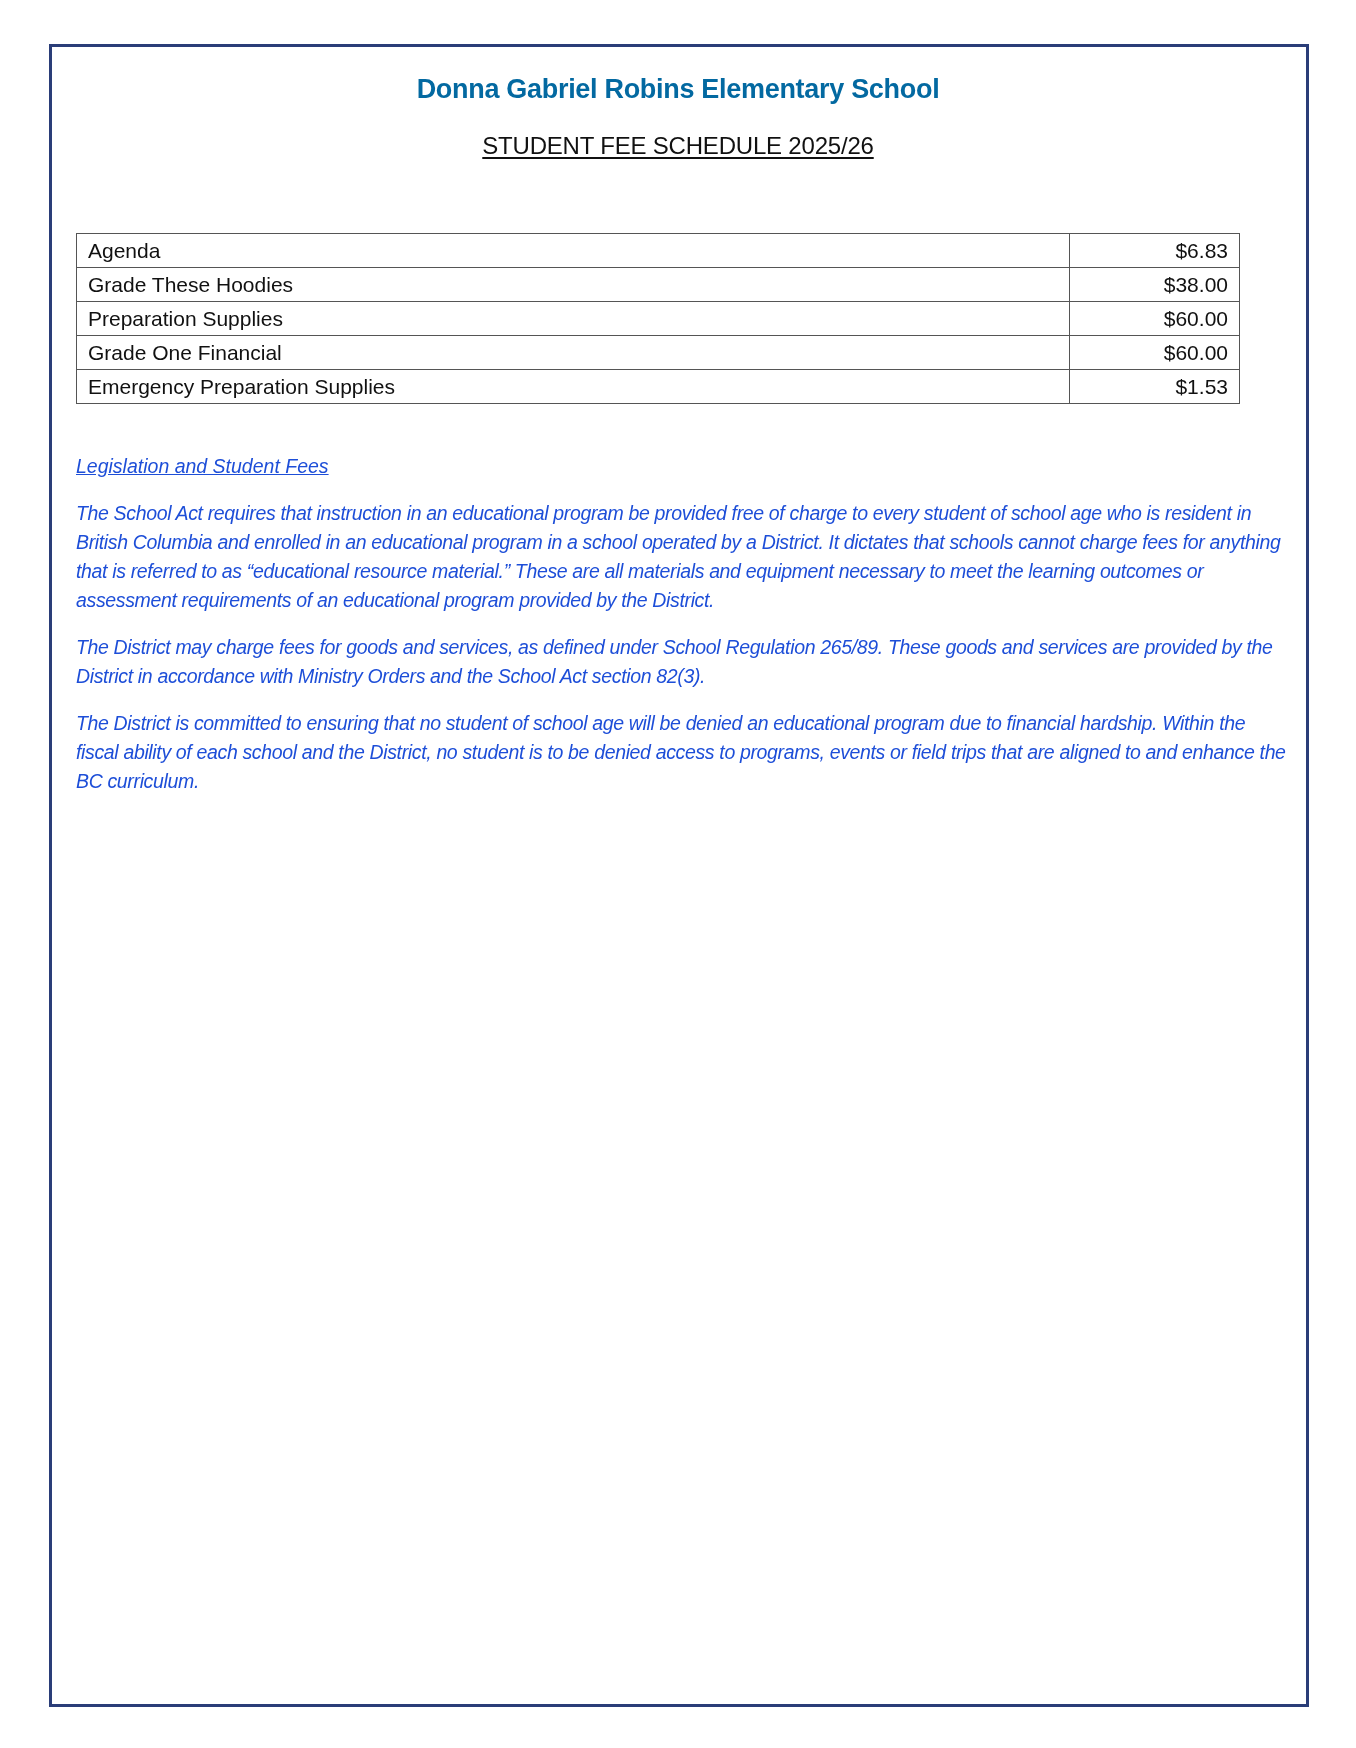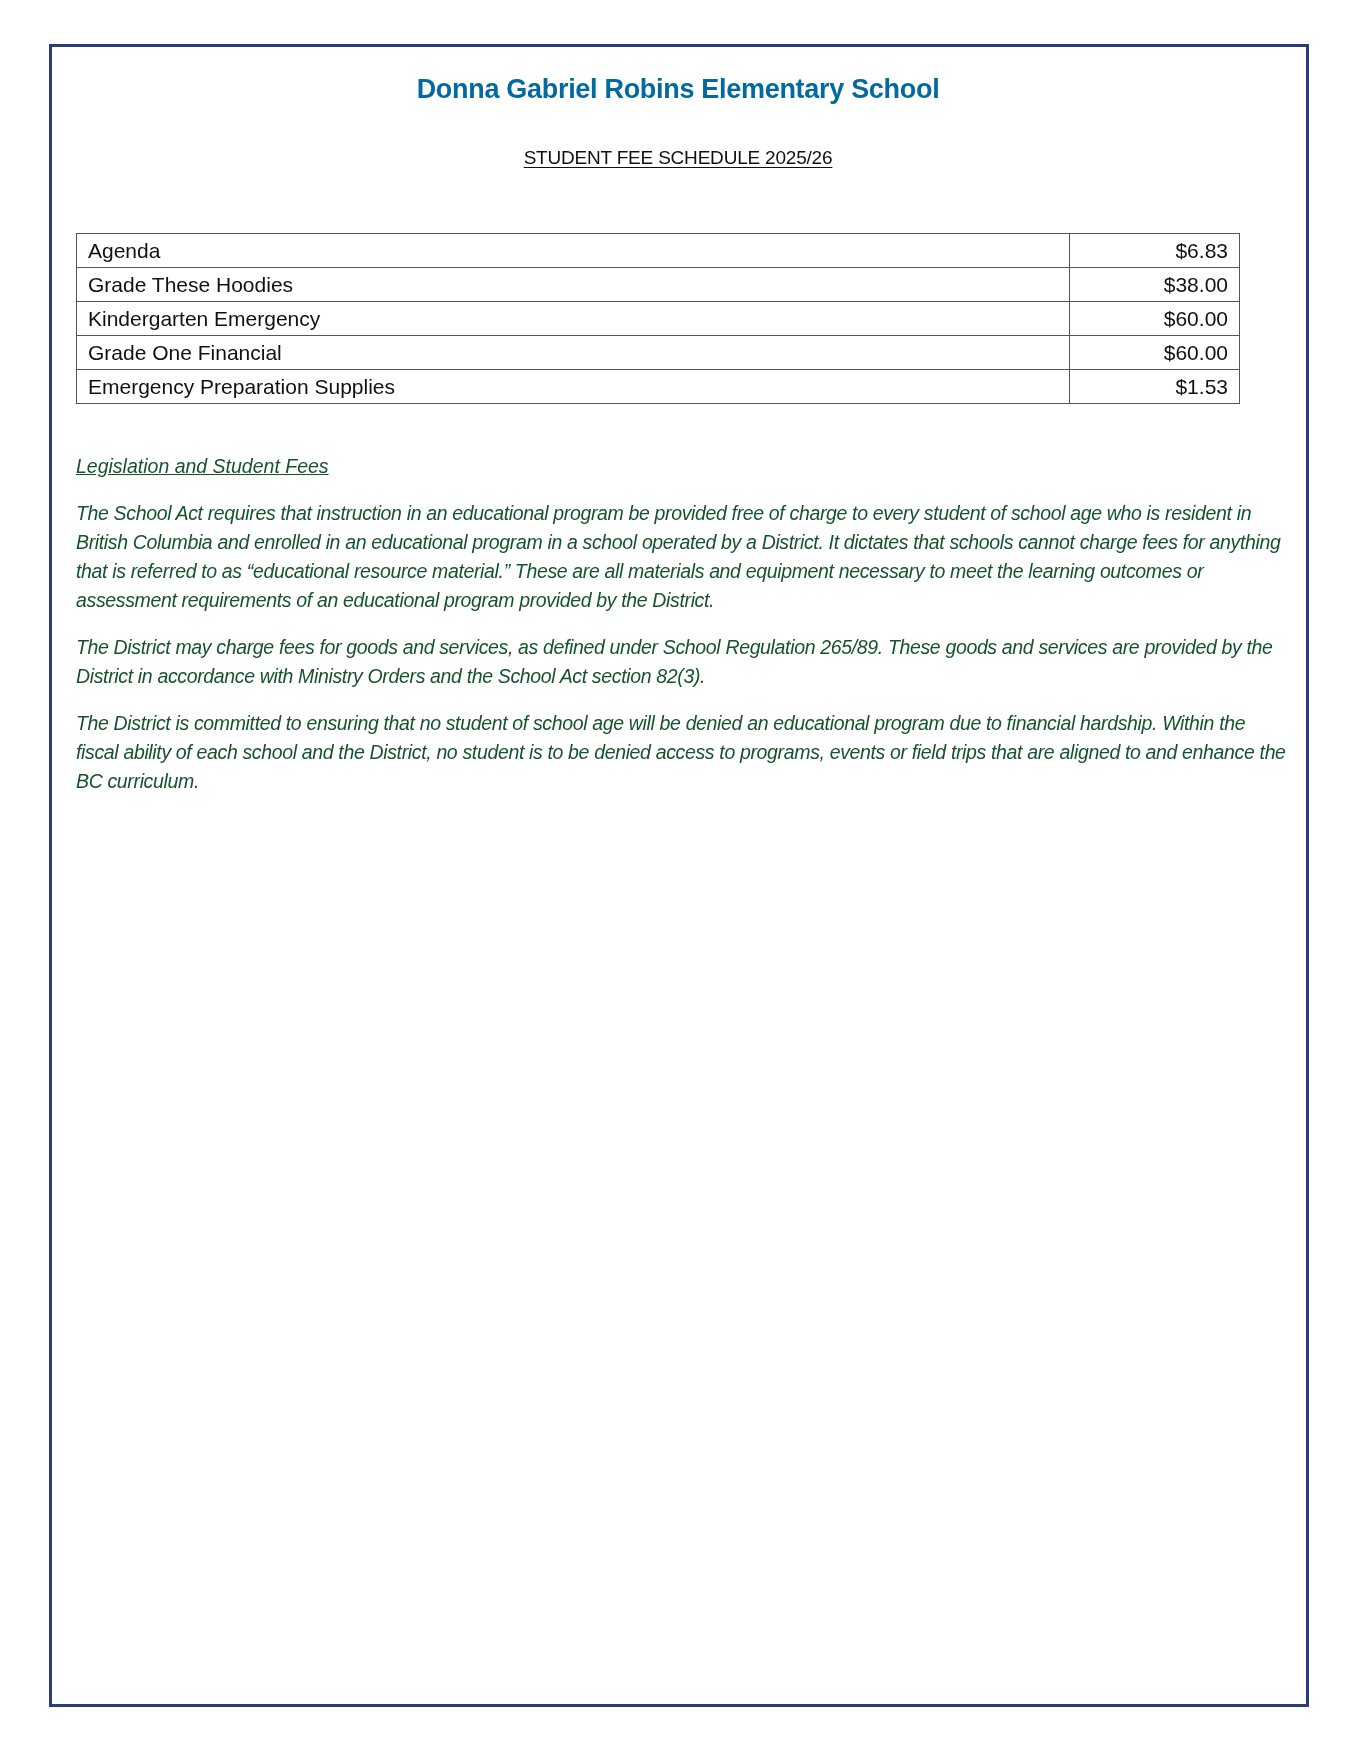--- a/index.html
+++ b/index.html
@@ -4,29 +4,29 @@
 <style>
   html, body { margin: 0; padding: 0; background: #ffffff; }
   body { width: 1356px; height: 1748px; position: relative; overflow: hidden;
          font-family: "Liberation Sans", sans-serif; color: #111111; }
   .frame { position: absolute; left: 49px; top: 44px; width: 1254px; height: 1657px;
            border: 3px solid #2a3d78; box-sizing: content-box; }
   .title { position: absolute; left: 0; right: 0; top: 74px; text-align: center;
            font-family: "Liberation Sans", sans-serif; font-weight: bold; font-size: 27px;
            color: #0369a1; letter-spacing: -0.3px; }
   .subtitle { position: absolute; left: 0; right: 0; top: 132px; text-align: center;
-              font-size: 19px; text-decoration: underline; text-underline-offset: 3px;
-              color: #111; letter-spacing: -0.2px; margin-top: 15px; }
+              font-size: 24px; text-decoration: underline; text-underline-offset: 3px;
+              color: #111; letter-spacing: -0.2px; }
   table.fees { position: absolute; left: 76px; top: 233px; width: 1164px;
                border-collapse: collapse; font-size: 21px; }
   table.fees td { border: 1.5px solid #555; height: 33px; padding: 0 11px; line-height: 33px; }
   table.fees td.item { width: 970px; }
   table.fees td.price { text-align: right; }
   .body-text { position: absolute; left: 76px; top: 452px; width: 1215px;
-               font-size: 19.5px; line-height: 29px; font-style: italic; color: #14532d; }
+               font-size: 19.5px; line-height: 29px; font-style: italic; color: #1d4ed8; }
   .body-text .heading { text-decoration: underline; margin: 0 0 18px 0; }
   .body-text p { margin: 0 0 18px 0; letter-spacing: -0.35px; }
 </style>
 </head>
 <body>
 
 <div class="frame"></div>
 
 <div class="title">Donna Gabriel Robins Elementary School</div>
 <div class="subtitle">STUDENT FEE SCHEDULE 2025/26</div>
@@ -35,21 +35,21 @@
   <tbody>
     <tr>
       <td class="item">Agenda</td>
       <td class="price">$6.83</td>
     </tr>
     <tr>
       <td class="item">Grade These Hoodies</td>
       <td class="price">$38.00</td>
     </tr>
     <tr>
-      <td class="item">Kindergarten Emergency</td>
+      <td class="item">Preparation Supplies</td>
       <td class="price">$60.00</td>
     </tr>
     <tr>
       <td class="item">Grade One Financial</td>
       <td class="price">$60.00</td>
     </tr>
     <tr>
       <td class="item">Emergency Preparation Supplies</td>
       <td class="price">$1.53</td>
     </tr>

